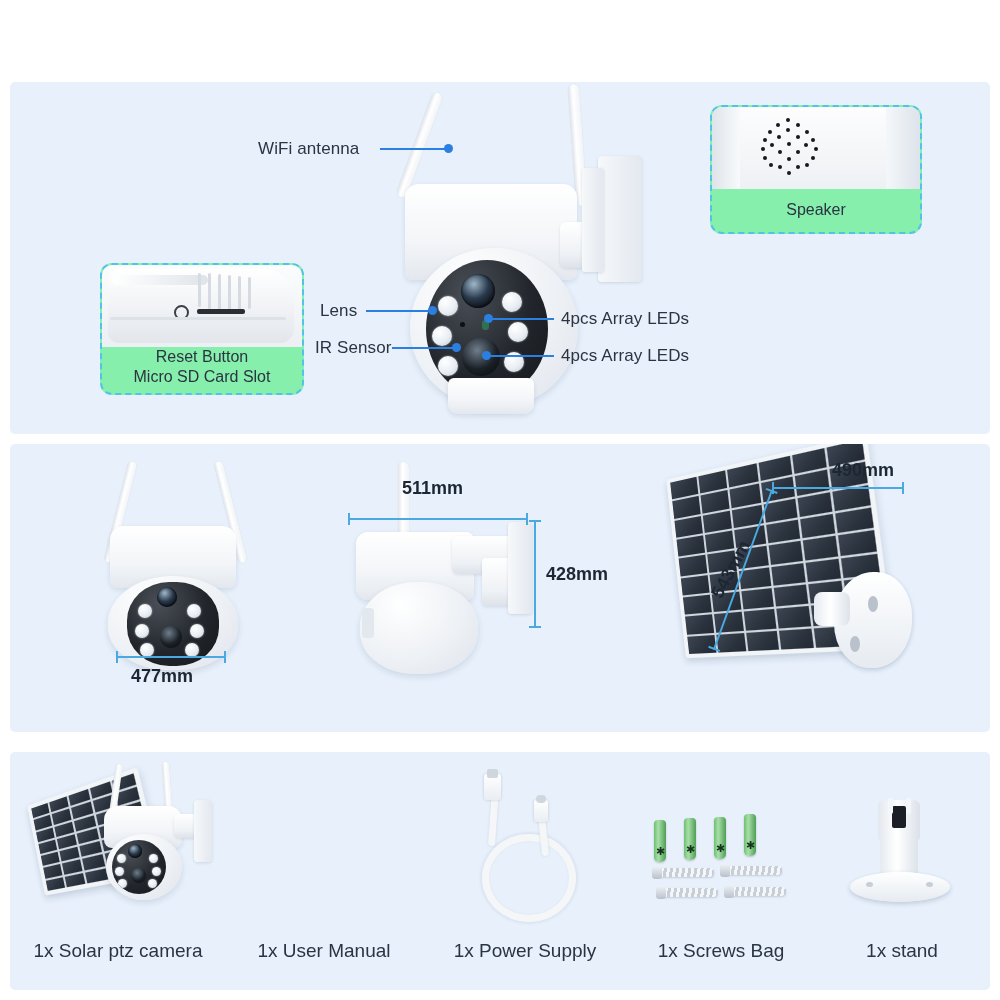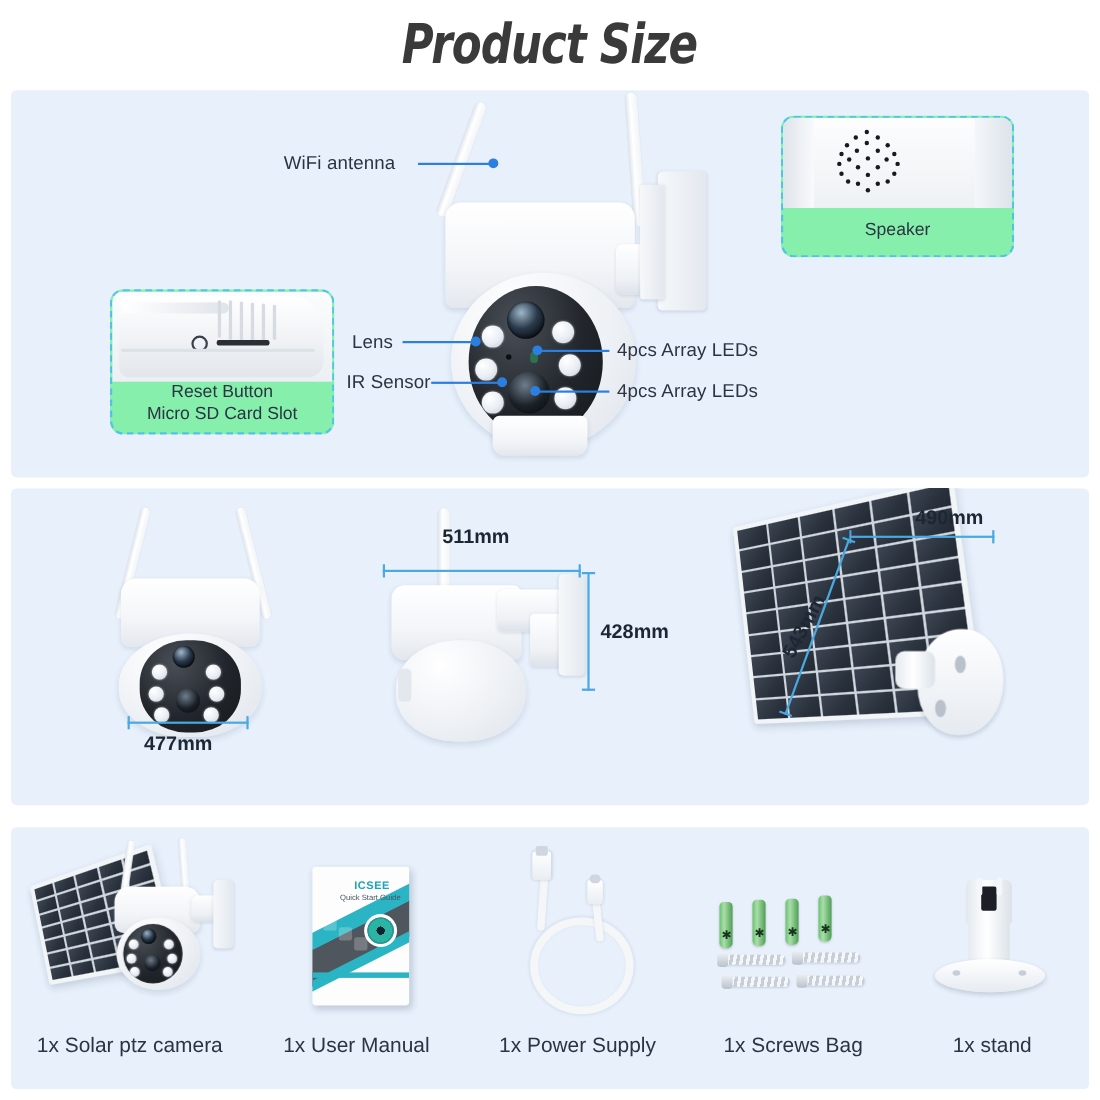--- a/index.html
+++ b/index.html
@@ -220,23 +220,20 @@
   .sd-vent{position:absolute;width:3px;background:#d6dbe2;border-radius:2px;}
   .sd-slot{position:absolute;background:#2a2f36;border-radius:2px;}
   .sd-reset{position:absolute;border:2px solid #3a4049;border-radius:50%;}
   .sd-edge{position:absolute;background:#c9d0d8;border-radius:3px;}
 </style>
 </head>
 <body>
 
 <div class="page">
 
-  <div class="title-bar">
-    <div class="title">Product Size</div>
-  </div>
 
   <div class="panel" id="panel-top">
 
     <div class="cam" style="left:300px;top:0px;width:360px;height:352px;">
 
       <div class="antenna" style="left:104px;top:8px;width:11px;height:110px;transform:rotate(20deg);"></div>
       <div class="antenna" style="left:262px;top:2px;width:11px;height:122px;transform:rotate(-4deg);"></div>
 
       <div class="cam-top" style="left:95px;top:102px;width:172px;height:96px;"></div>
 
@@ -503,32 +500,20 @@
           <div class="led" style="left:36px;top:39px;width:9px;height:9px;"></div>
           <div class="lens-small" style="left:19px;top:28px;width:15px;height:15px;"></div>
         </div>
         <div class="mount-arm" style="left:86px;top:52px;width:28px;height:24px;"></div>
         <div class="mount-plate" style="left:106px;top:38px;width:18px;height:62px;"></div>
       </div>
       <div class="cap" style="left:0;top:178px;width:196px;">1x Solar ptz camera</div>
     </div>
 
     <div style="position:absolute;left:224px;top:10px;width:180px;height:218px;">
-      <div class="booklet" style="left:50px;top:26px;width:88px;height:126px;">
-        <div class="bk-band" style="left:-26px;top:52px;width:150px;height:30px;background:#4f565e;transform:rotate(-27deg);"></div>
-        <div class="bk-band" style="left:-30px;top:38px;width:150px;height:14px;background:#2bb5c4;transform:rotate(-27deg);"></div>
-        <div class="bk-band" style="left:-28px;top:80px;width:150px;height:9px;background:#2bb5c4;transform:rotate(-27deg);"></div>
-        <div class="bk-band" style="left:0px;top:96px;width:88px;height:5px;background:#2bb5c4;"></div>
-        <div class="bk-sq" style="left:10px;top:46px;width:12px;height:12px;"></div>
-        <div class="bk-sq" style="left:24px;top:55px;width:12px;height:12px;"></div>
-        <div class="bk-sq" style="left:38px;top:64px;width:12px;height:12px;"></div>
-        <div class="bk-eye" style="left:50px;top:46px;width:24px;height:24px;"></div>
-        <div class="bk-title" style="left:38px;top:12px;font-size:10px;letter-spacing:0.5px;">ICSEE</div>
-        <div class="bk-sub" style="left:25px;top:25px;font-size:7px;">Quick Start Guide</div>
-      </div>
       <div class="cap" style="left:0;top:178px;width:180px;">1x User Manual</div>
     </div>
 
     <div style="position:absolute;left:420px;top:10px;width:190px;height:218px;">
       <div style="position:absolute;left:0;top:0;width:190px;height:170px;">
         <div class="cable-loop" style="left:52px;top:72px;width:80px;height:74px;"></div>
         <div class="cable-line" style="left:60px;top:26px;height:58px;transform:rotate(4deg);"></div>
         <div class="cable-line" style="left:110px;top:52px;height:42px;transform:rotate(-6deg);"></div>
         <div class="cable-plug" style="left:54px;top:12px;width:17px;height:26px;">
           <div class="plug-tip" style="left:3px;top:-5px;width:11px;height:9px;"></div>

